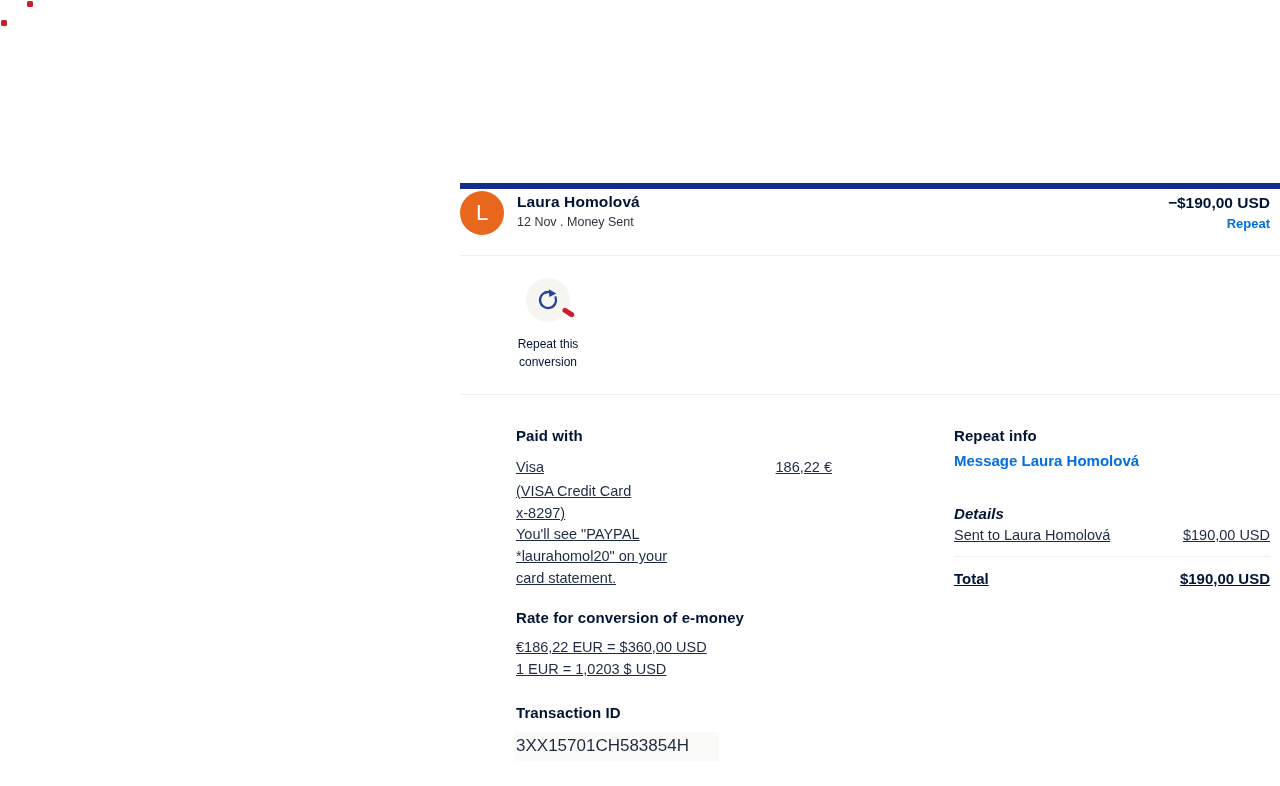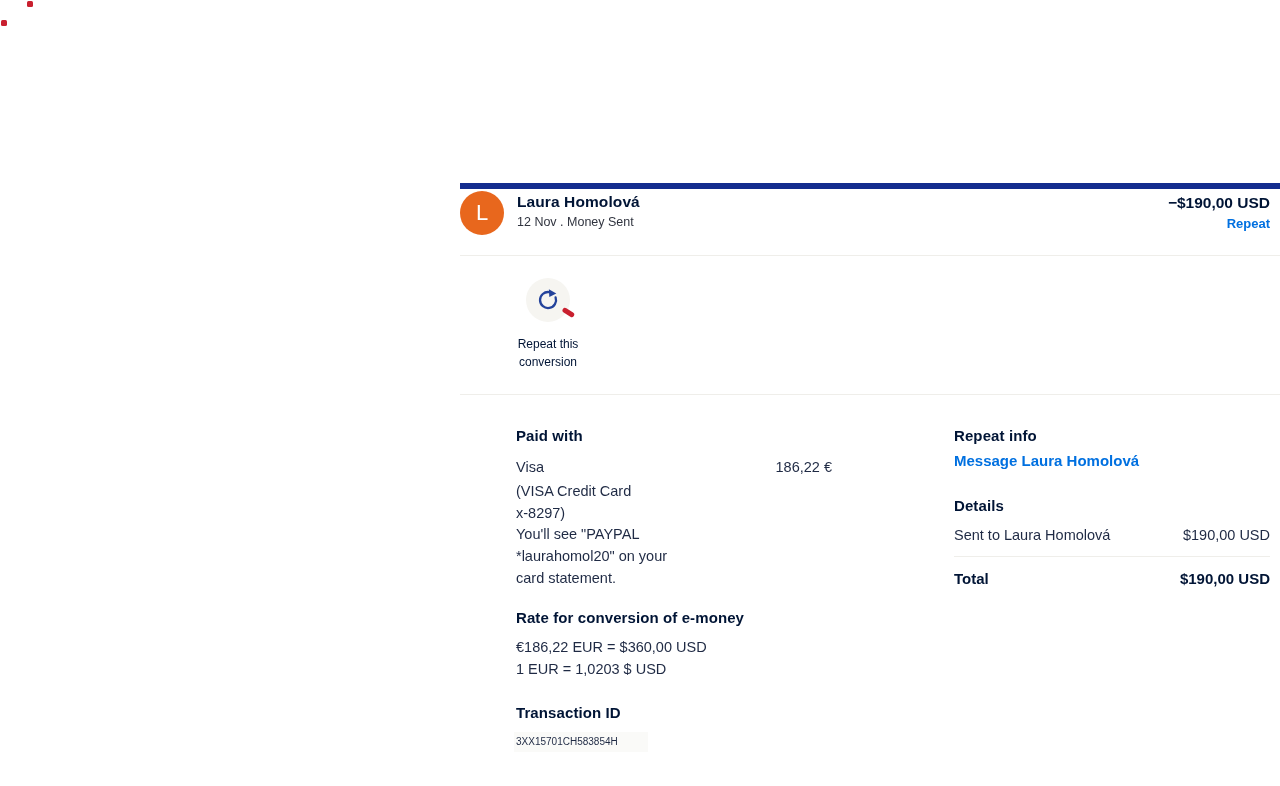--- a/index.html
+++ b/index.html
@@ -82,41 +82,41 @@
   }
 
   
   .col { position: absolute; top: 240px; width: 316px; height: 350px; }
   .col.left  { left: 56px;  }
   .col.right { left: 494px; }
   .h {
     position: absolute; font-size: 15px; font-weight: 700;
     color: var(--heading-navy, #001435); letter-spacing: .1px;
   }
-  .body-line, .row { font-size: 14.5px; color: var(--body-text, #1F2A44); }
+  .body-line, .row { font-size: 14.5px; color: var(--body-text, #1F2A44); text-decoration: underline; }
   .row { position: absolute; left: 0; right: 0; display: flex; justify-content: space-between; }
 
   .h.paid { top: 4px; }
   .visa-row { top: 36px; }
   .detail-lines { position: absolute; top: 58px; line-height: 21.7px; }
   .h.rate { top: 186px; }
   .conv-lines { position: absolute; top: 213px; line-height: 22px; }
   .h.txn { top: 281px; }
   .txn-value {
     position: absolute; top: 309px; left: -2px;
-    font-size: 10px; color: var(--body-text, #1F2A44);
+    font-size: 17px; color: var(--body-text, #1F2A44);
     background: #fafaf8; padding: 4px 30px 5px 2px; display: inline-block;
   }
 
   .h.contact { top: 4px; }
   .msg-link {
     position: absolute; top: 29px; font-size: 15px; font-weight: 700;
     color: var(--link-blue, #0070E0); text-decoration: none; cursor: pointer;
   }
-  .h.details { top: 74px; }
+  .h.details { top: 82px; font-style: italic; }
   .sent-row { top: 104px; }
   .d3 { top: 133px; }
   .total-row { top: 147px; font-weight: 700; font-size: 15px; color: var(--heading-navy, #001435); }
 </style>
 </head>
 <body>
 
 <div class="page">
 
   <span class="dot dot1"></span>

